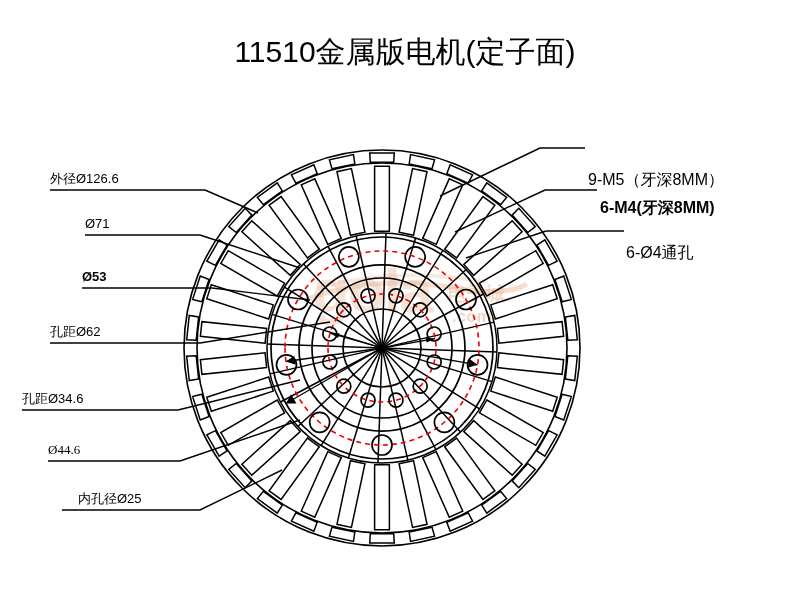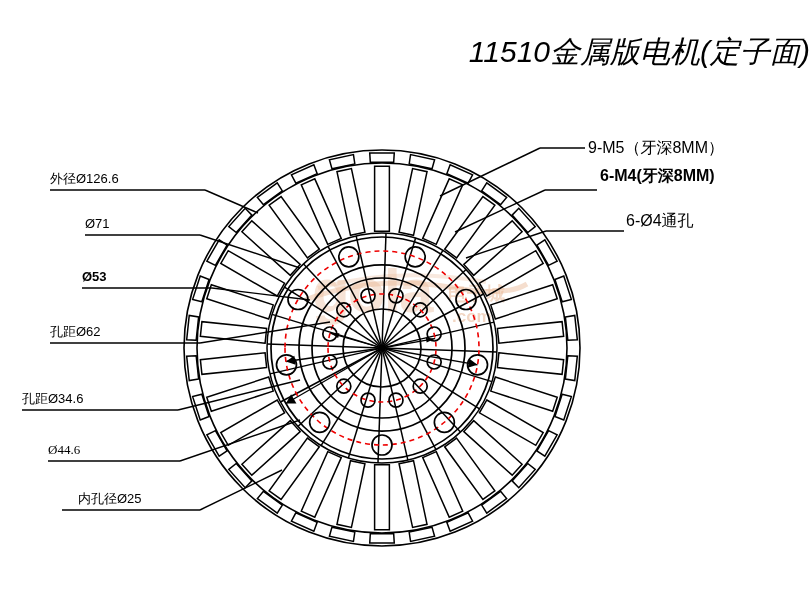--- a/index.html
+++ b/index.html
@@ -24,38 +24,38 @@
     position: absolute;
     left: 0; top: 0;
     width: 810px;
     height: 595px;
   }
   .title {
     position: absolute;
     left: 0;
     top: 32px;
     width: 810px;
-    text-align: right;
+    text-align: center;
     font-size: 30px;
     color: #000;
     letter-spacing: 0px;
     font-family: "Liberation Sans", "DejaVu Sans", sans-serif;
     white-space: nowrap;
-    font-style: italic;
   }
   .anno {
     position: absolute;
     font-size: 13px;
     color: #000;
     white-space: nowrap;
     font-family: "Liberation Sans", "DejaVu Sans", sans-serif;
     line-height: 1.05;
   }
   .anno.small {
     font-size: 16px;
+    margin-top: 32px;
   }
 </style>
 </head>
 <body>
 
 <div id="stage">
 
   <svg id="drawing" viewBox="0 0 810 595">
     <defs>
       <clipPath id="wmclip">

